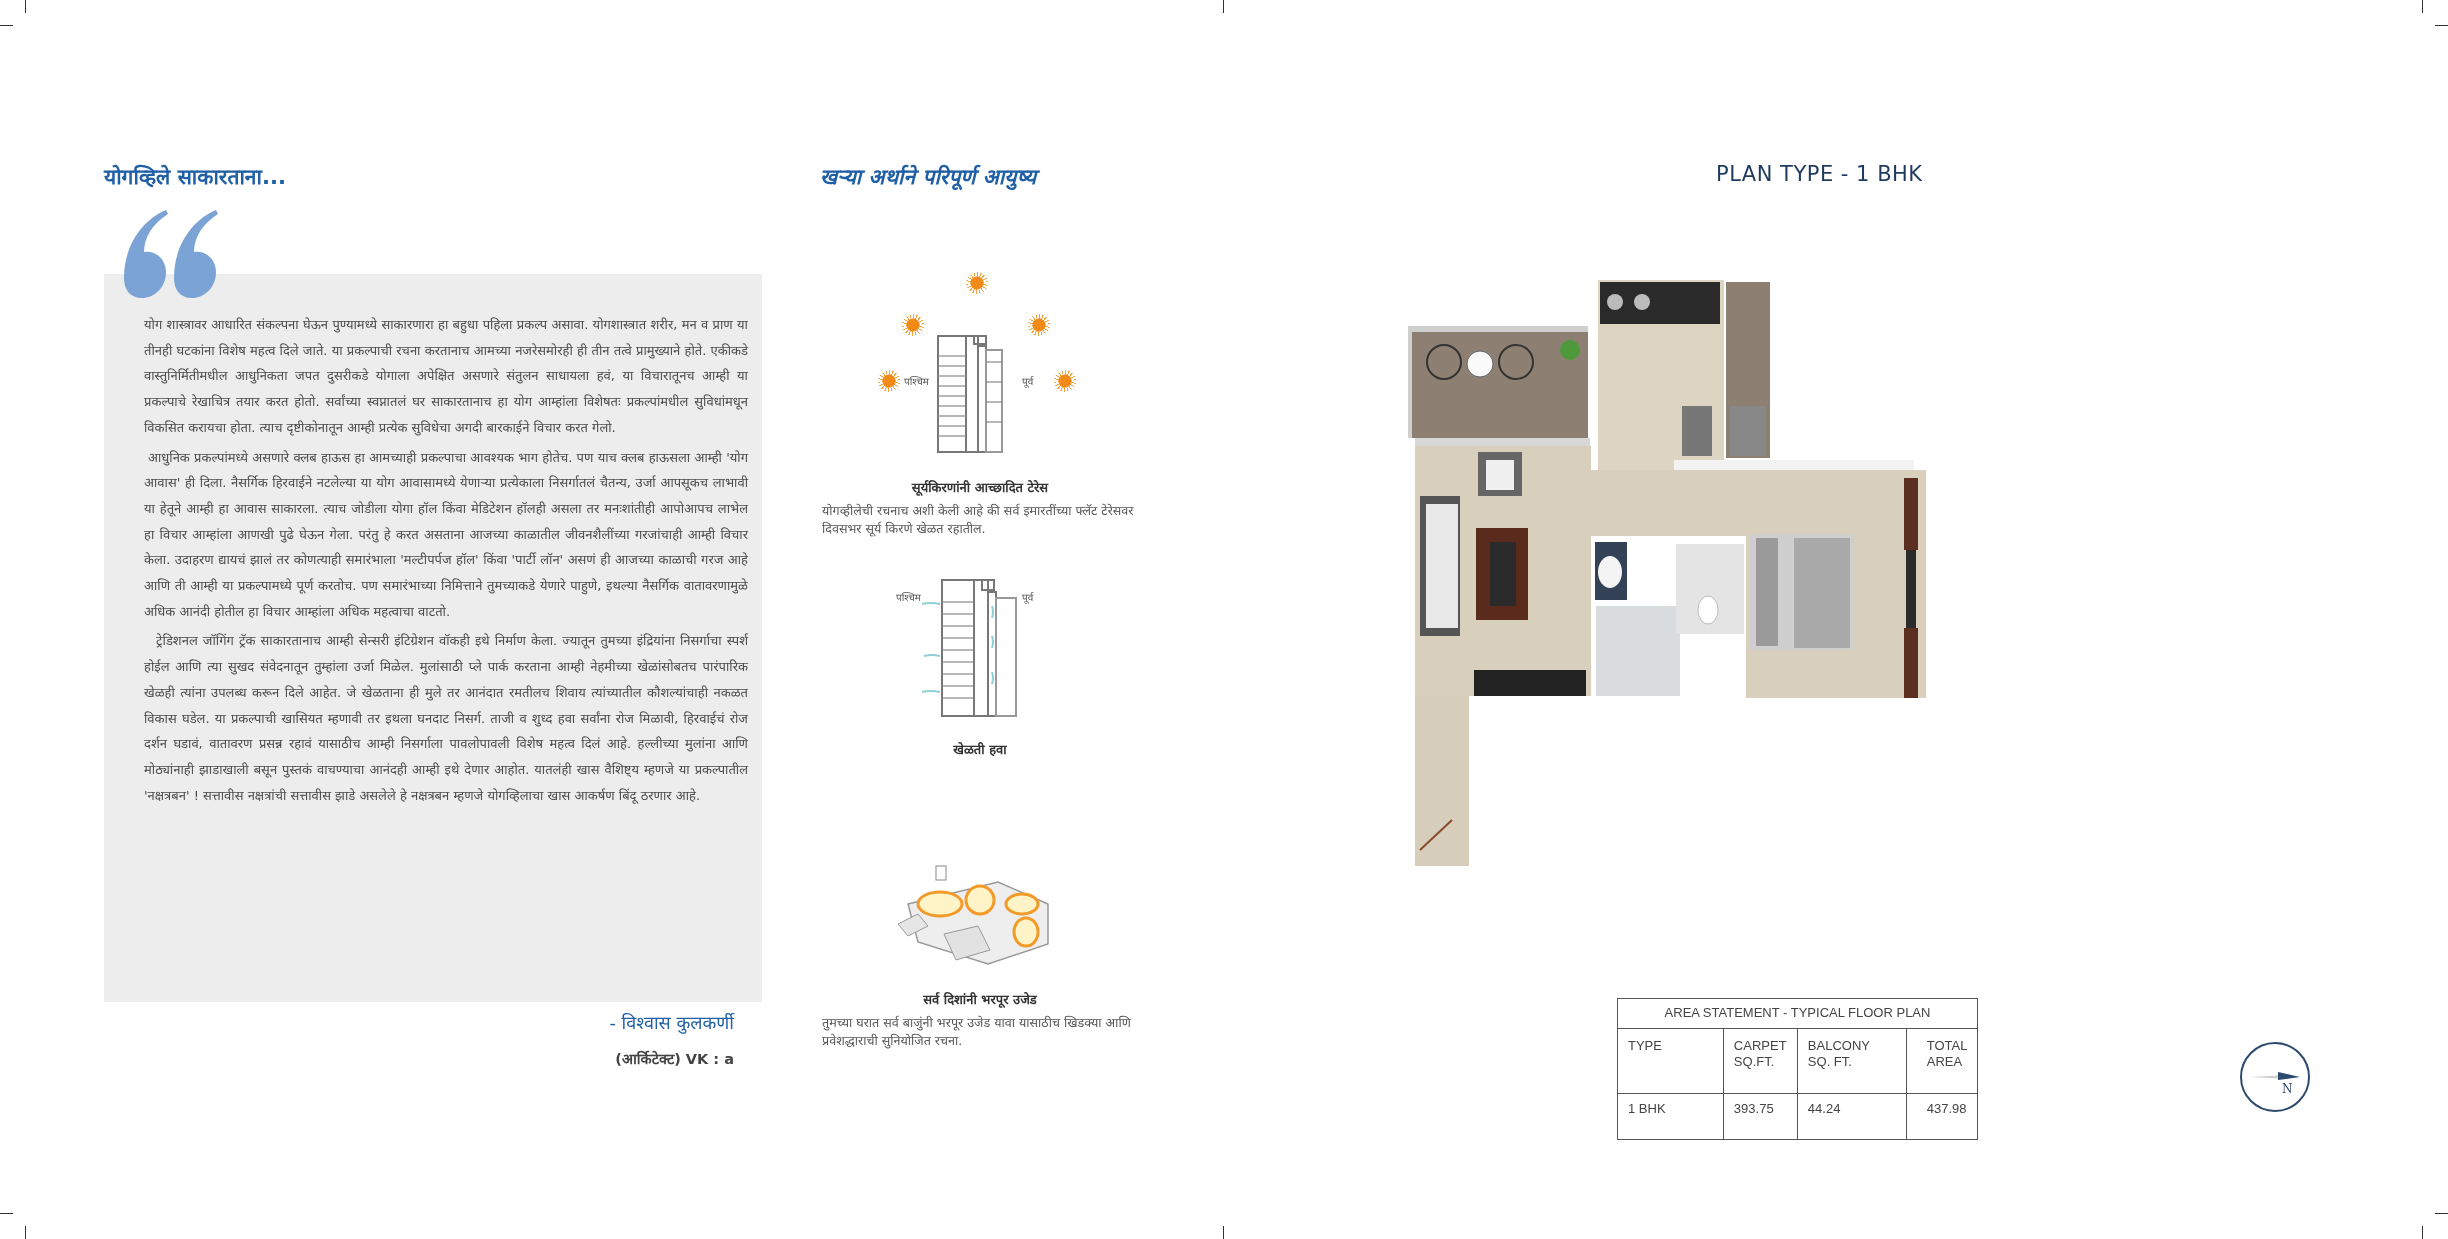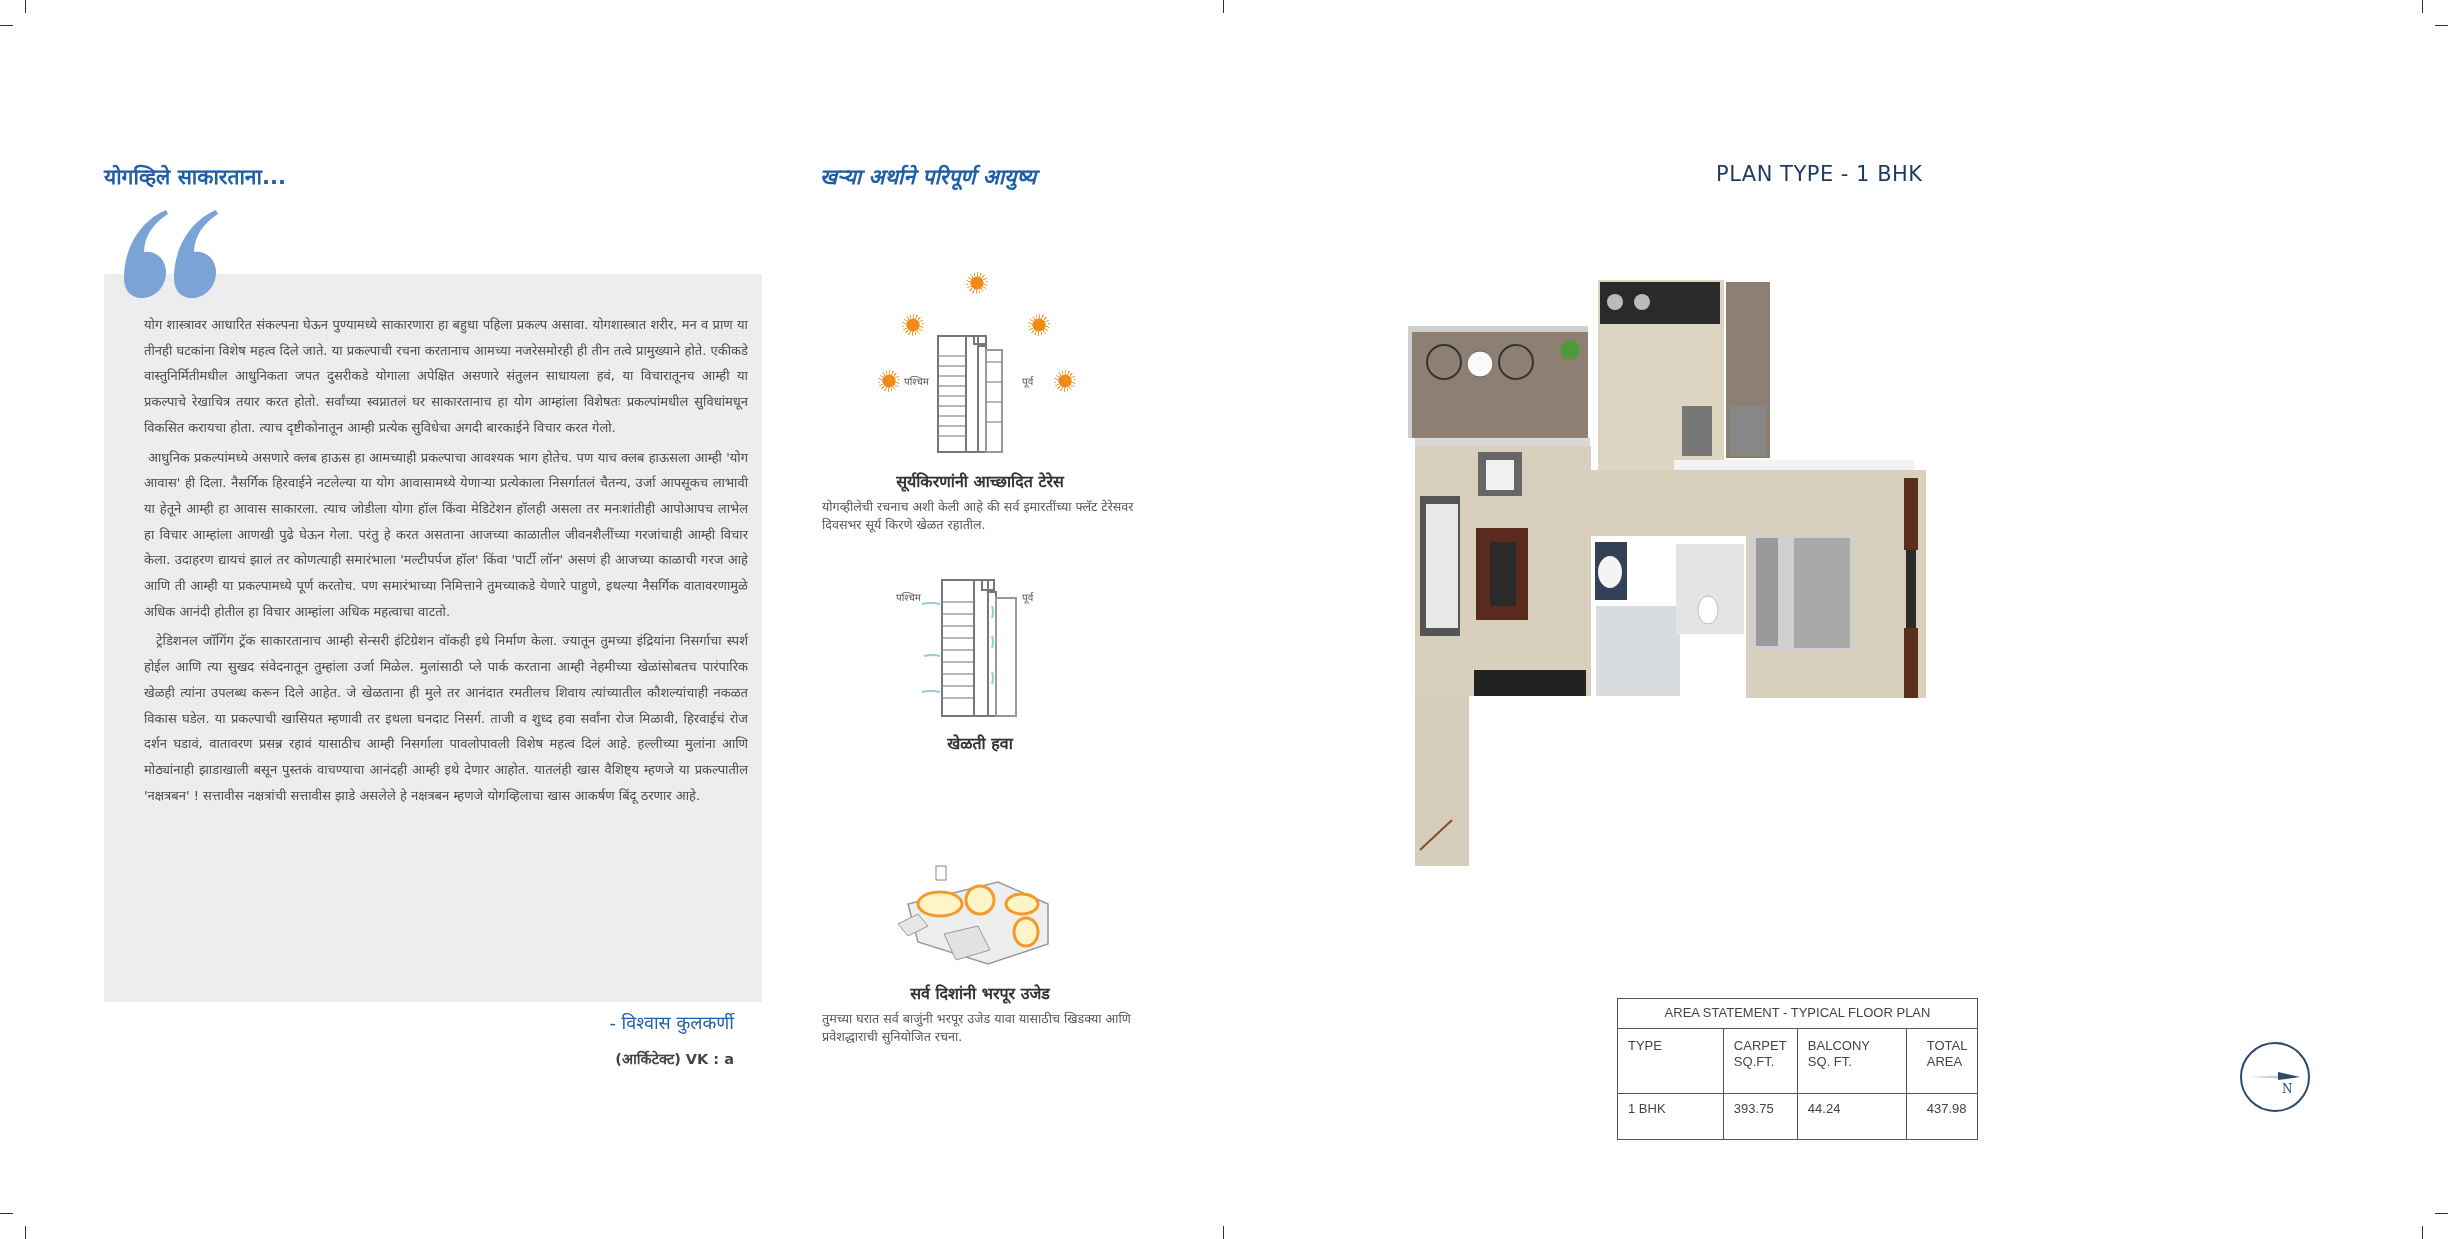--- a/index.html
+++ b/index.html
@@ -22,21 +22,21 @@
   .quote-mark { position: absolute; left: 114px; top: 206px; width: 108px; height: 100px; }
   .quote-body { position: absolute; left: 132px; top: 312px; width: 604px; font-size: 13px; line-height: 25.7px; color: #4b4b4b; text-align: justify; margin-left: 12px; }
   .quote-body p { margin-bottom: 4px; }
   .signature { position: absolute; right: 1714px; top: 1010px; text-align: right; }
   .sig-name { color: #1f5fa6; font-size: 18px; display: block; }
   .sig-role { color: #444; font-size: 14.5px; display: block; margin-top: 14px; font-weight: bold; }
 
   
   .feature { position: absolute; left: 822px; width: 316px; }
   .feature-illus { position: relative; width: 316px; margin: 0 auto; }
-  .feature-title { text-align: center; font-weight: bold; font-size: 16px; color: #333; margin-top: 12px; }
+  .feature-title { text-align: center; font-weight: bold; font-size: 13px; color: #333; margin-top: 20px; }
   .feature-desc { font-size: 12.6px; line-height: 18px; color: #555; margin-top: 6px; }
   #feature-1 { top: 266px; }
   #feature-2 { top: 572px; }
   #feature-3 { top: 858px; }
 
   .sun { position: absolute; width: 22px; height: 22px; border-radius: 50%;
          background: radial-gradient(circle, #f28a17 0 6px, transparent 7px),
                      repeating-conic-gradient(#f6a23a 0 6deg, transparent 6deg 20deg);
          -webkit-mask: radial-gradient(circle, #000 0 11px, transparent 11px);
                  mask: radial-gradient(circle, #000 0 11px, transparent 11px); }

